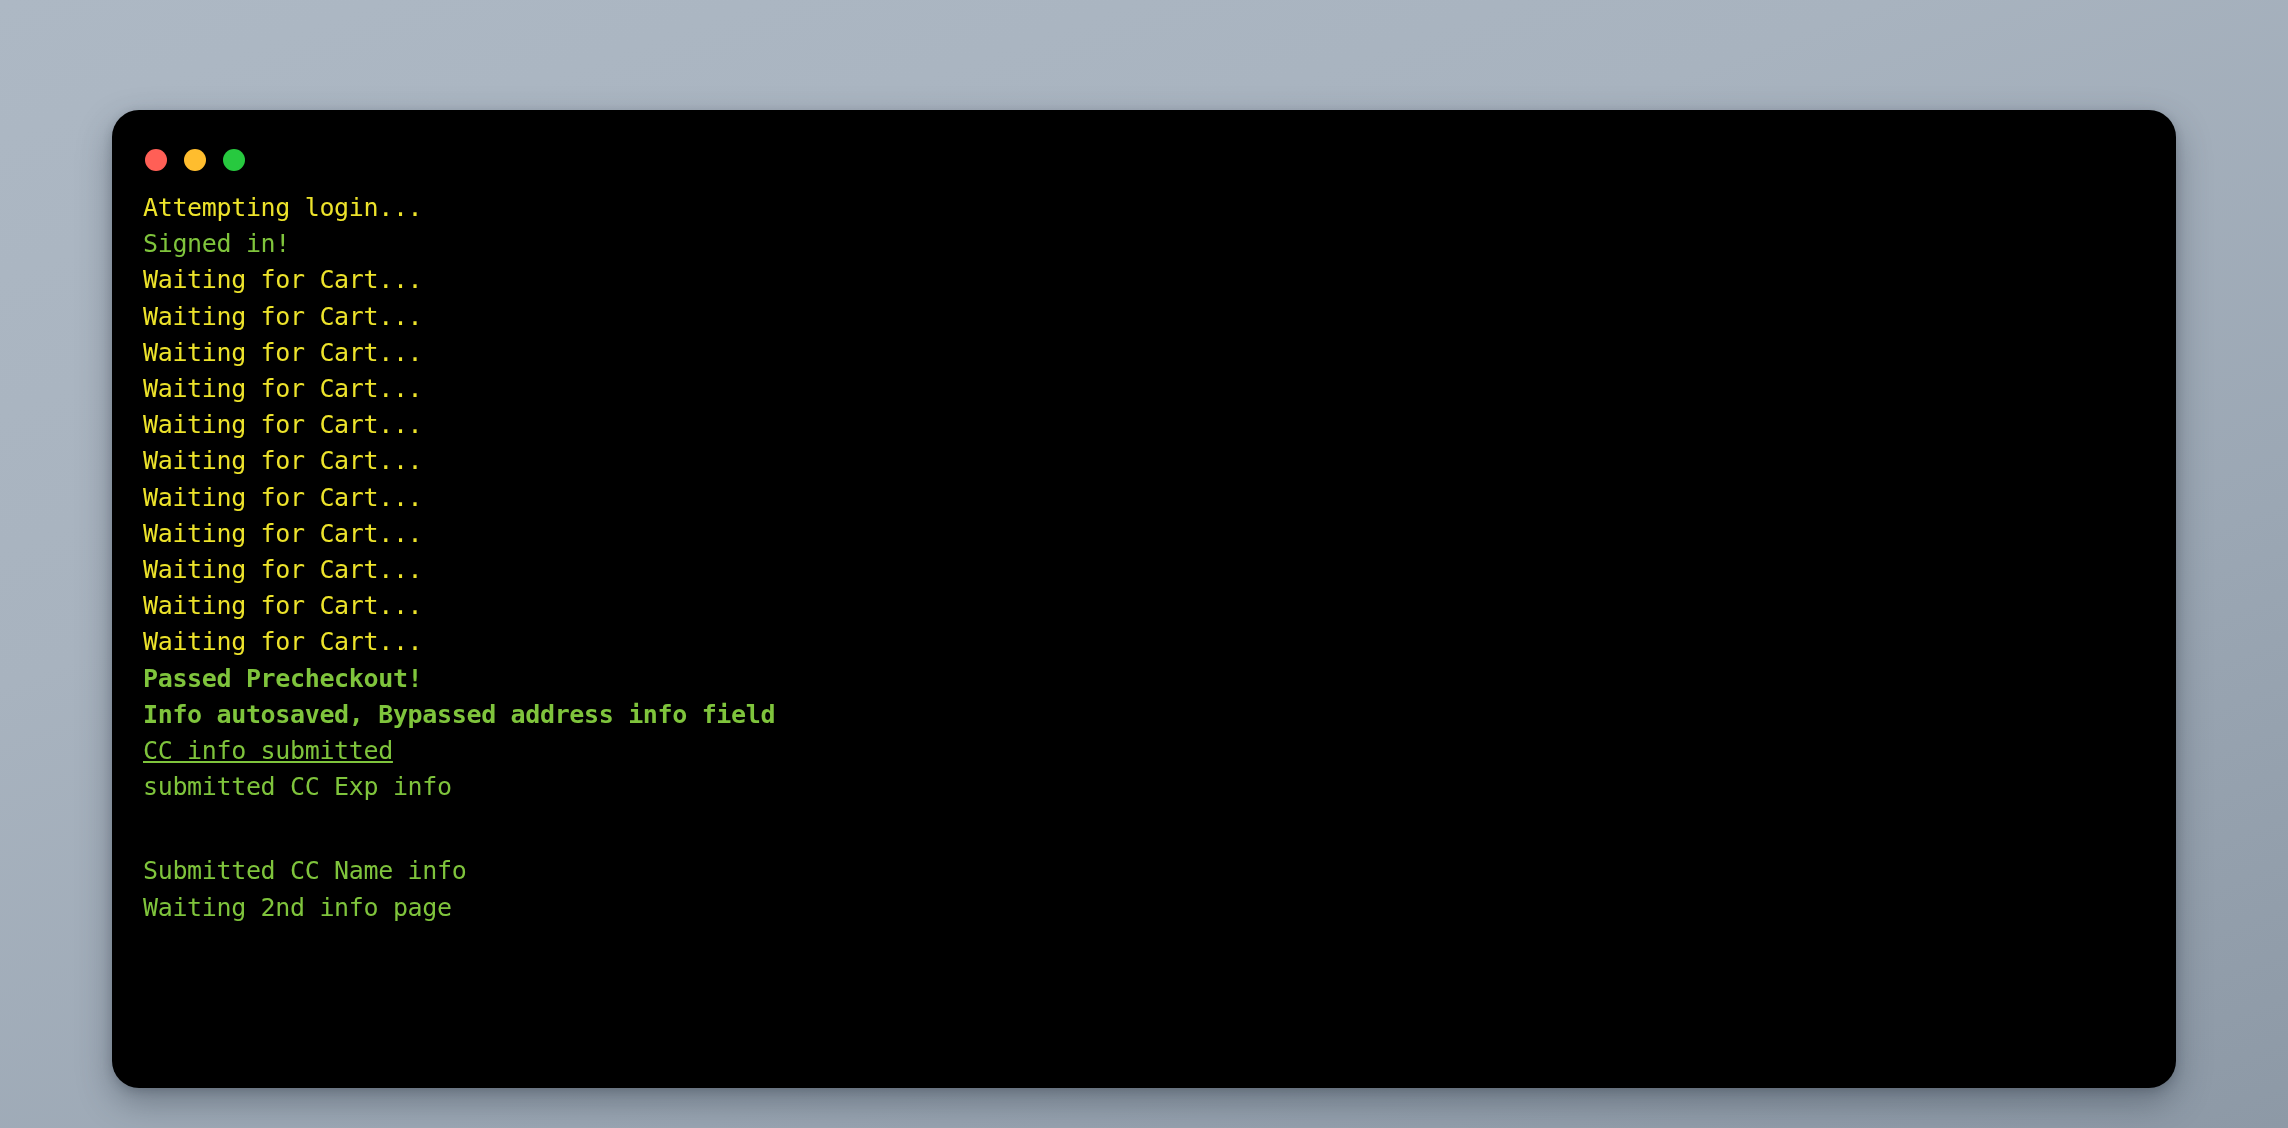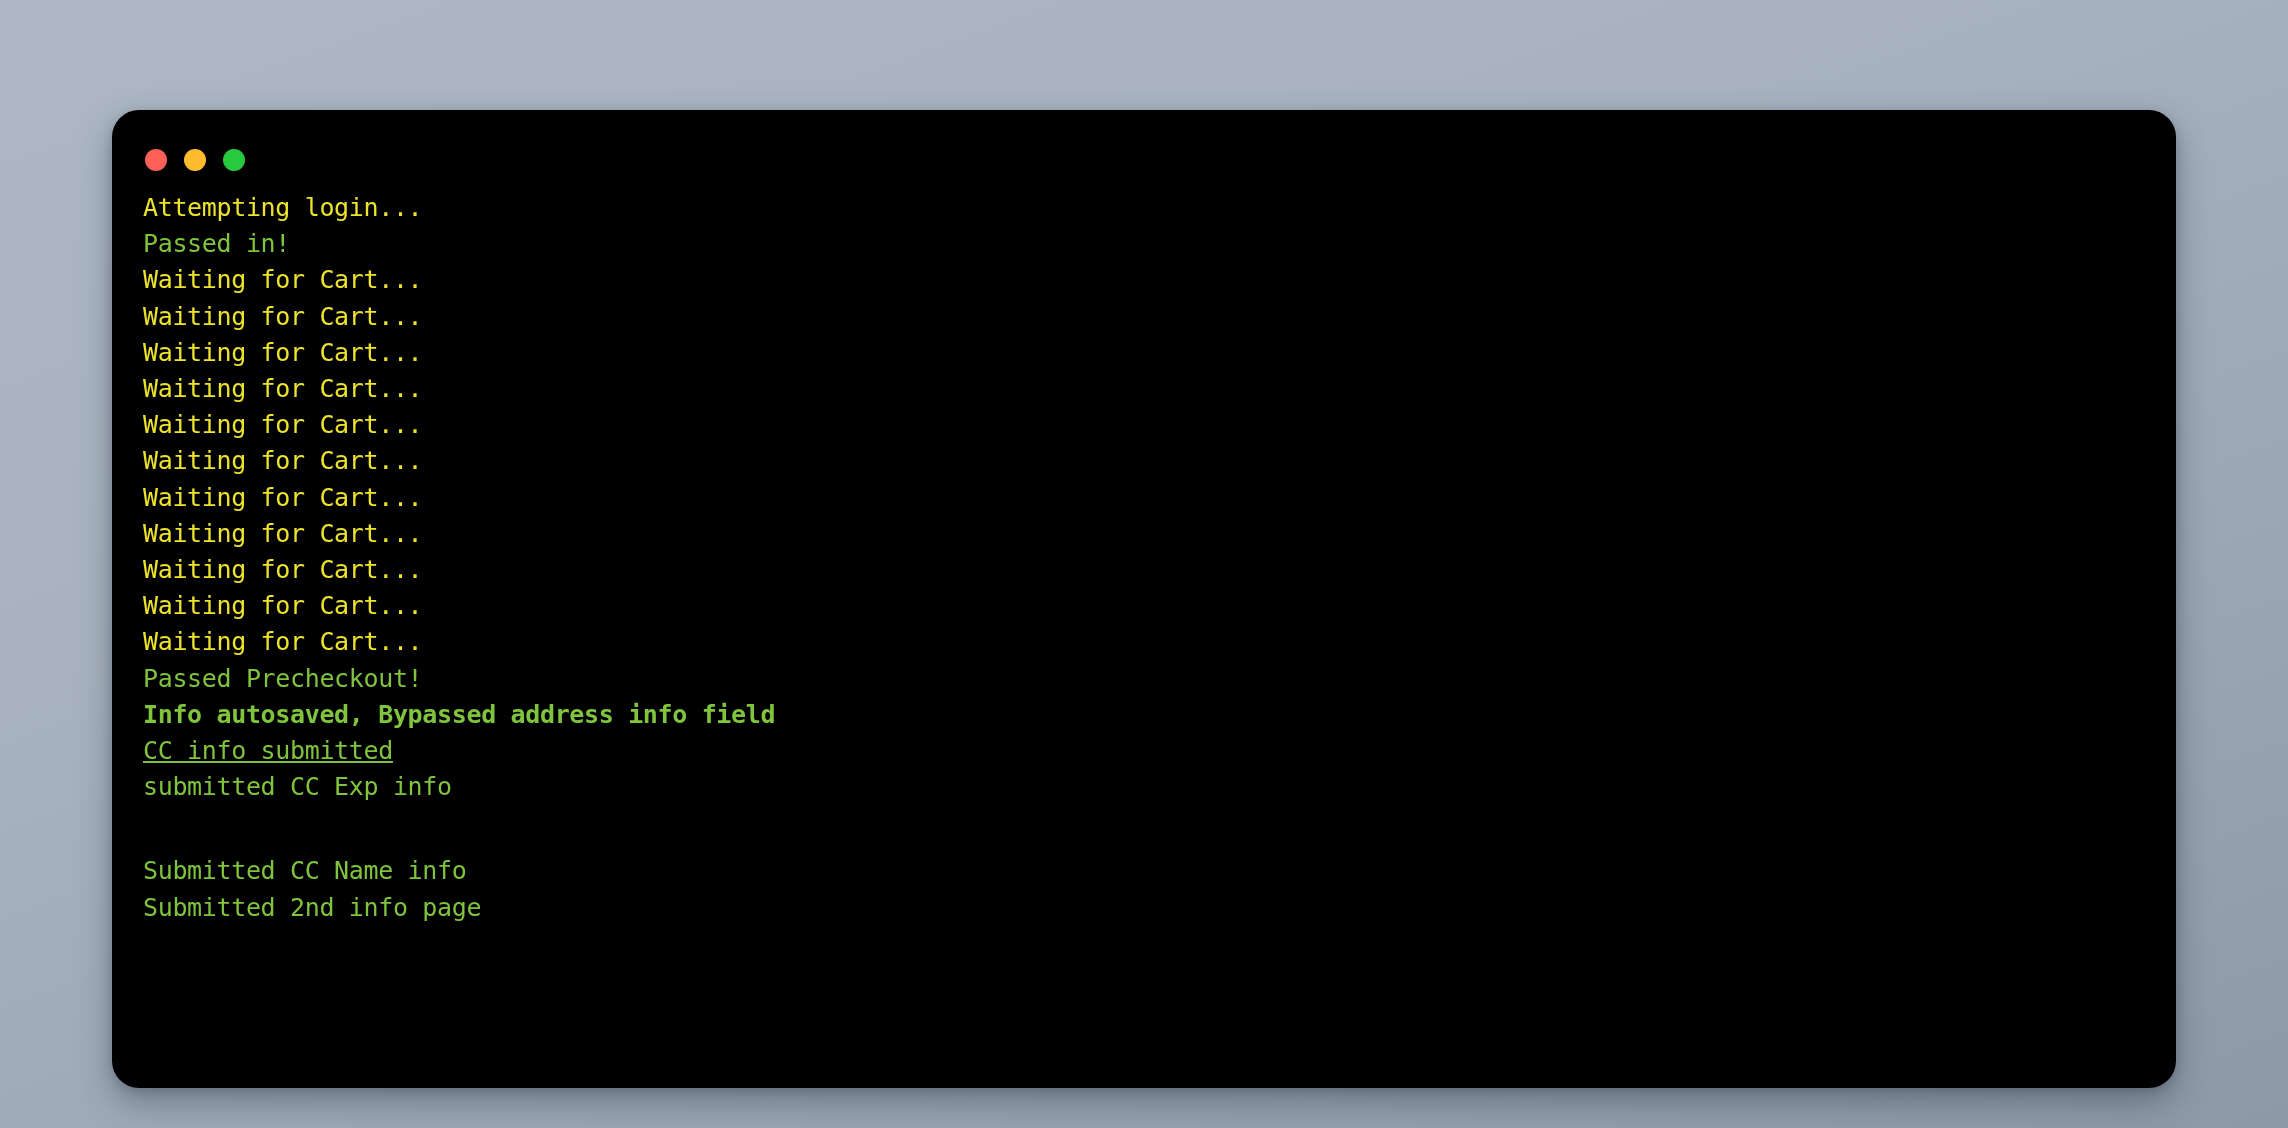--- a/index.html
+++ b/index.html
@@ -88,35 +88,35 @@
       <div class="traffic-lights">
         <span class="dot dot-close"></span>
         <span class="dot dot-minimize"></span>
         <span class="dot dot-maximize"></span>
       </div>
       <div class="titlebar-title"></div>
     </div>
 
     <div class="console" id="console-output">
         <div class="log-line c-yellow" style="color: rgb(237, 227, 43);">Attempting login...</div>
-        <div class="log-line c-green" style="color: rgb(127, 196, 60);">Passed in!</div>
+        <div class="log-line c-green" style="color: rgb(127, 196, 60);">Signed in!</div>
         <div class="log-line c-yellow" style="color: rgb(237, 227, 43);">Waiting for Cart...</div>
         <div class="log-line c-yellow" style="color: rgb(237, 227, 43);">Waiting for Cart...</div>
         <div class="log-line c-yellow" style="color: rgb(237, 227, 43);">Waiting for Cart...</div>
         <div class="log-line c-yellow" style="color: rgb(237, 227, 43);">Waiting for Cart...</div>
         <div class="log-line c-yellow" style="color: rgb(237, 227, 43);">Waiting for Cart...</div>
         <div class="log-line c-yellow" style="color: rgb(237, 227, 43);">Waiting for Cart...</div>
         <div class="log-line c-yellow" style="color: rgb(237, 227, 43);">Waiting for Cart...</div>
         <div class="log-line c-yellow" style="color: rgb(237, 227, 43);">Waiting for Cart...</div>
         <div class="log-line c-yellow" style="color: rgb(237, 227, 43);">Waiting for Cart...</div>
         <div class="log-line c-yellow" style="color: rgb(237, 227, 43);">Waiting for Cart...</div>
         <div class="log-line c-yellow" style="color: rgb(237, 227, 43);">Waiting for Cart...</div>
-        <div class="log-line c-green" style="color: rgb(127, 196, 60);">Passed Precheckout!</div>
+        <div class="log-line c-green" style="color: rgb(127, 196, 60); font-weight: bold;">Passed Precheckout!</div>
         <div class="log-line c-green" style="color: rgb(127, 196, 60); font-weight: bold;">Info autosaved, Bypassed address info field</div>
         <div class="log-line c-green" style="color: rgb(127, 196, 60); text-decoration: underline;">CC info submitted</div>
         <div class="log-line c-green" style="color: rgb(127, 196, 60);">submitted CC Exp info</div>
         <div class="log-line c-green" style="color: rgb(127, 196, 60); margin-top: 48px;">Submitted CC Name info</div>
-        <div class="log-line c-green" style="color: rgb(127, 196, 60);">Submitted 2nd info page</div>
+        <div class="log-line c-green" style="color: rgb(127, 196, 60);">Waiting 2nd info page</div>
       </div>
 
   </div>
 
 </div>
 
 </body></html>

